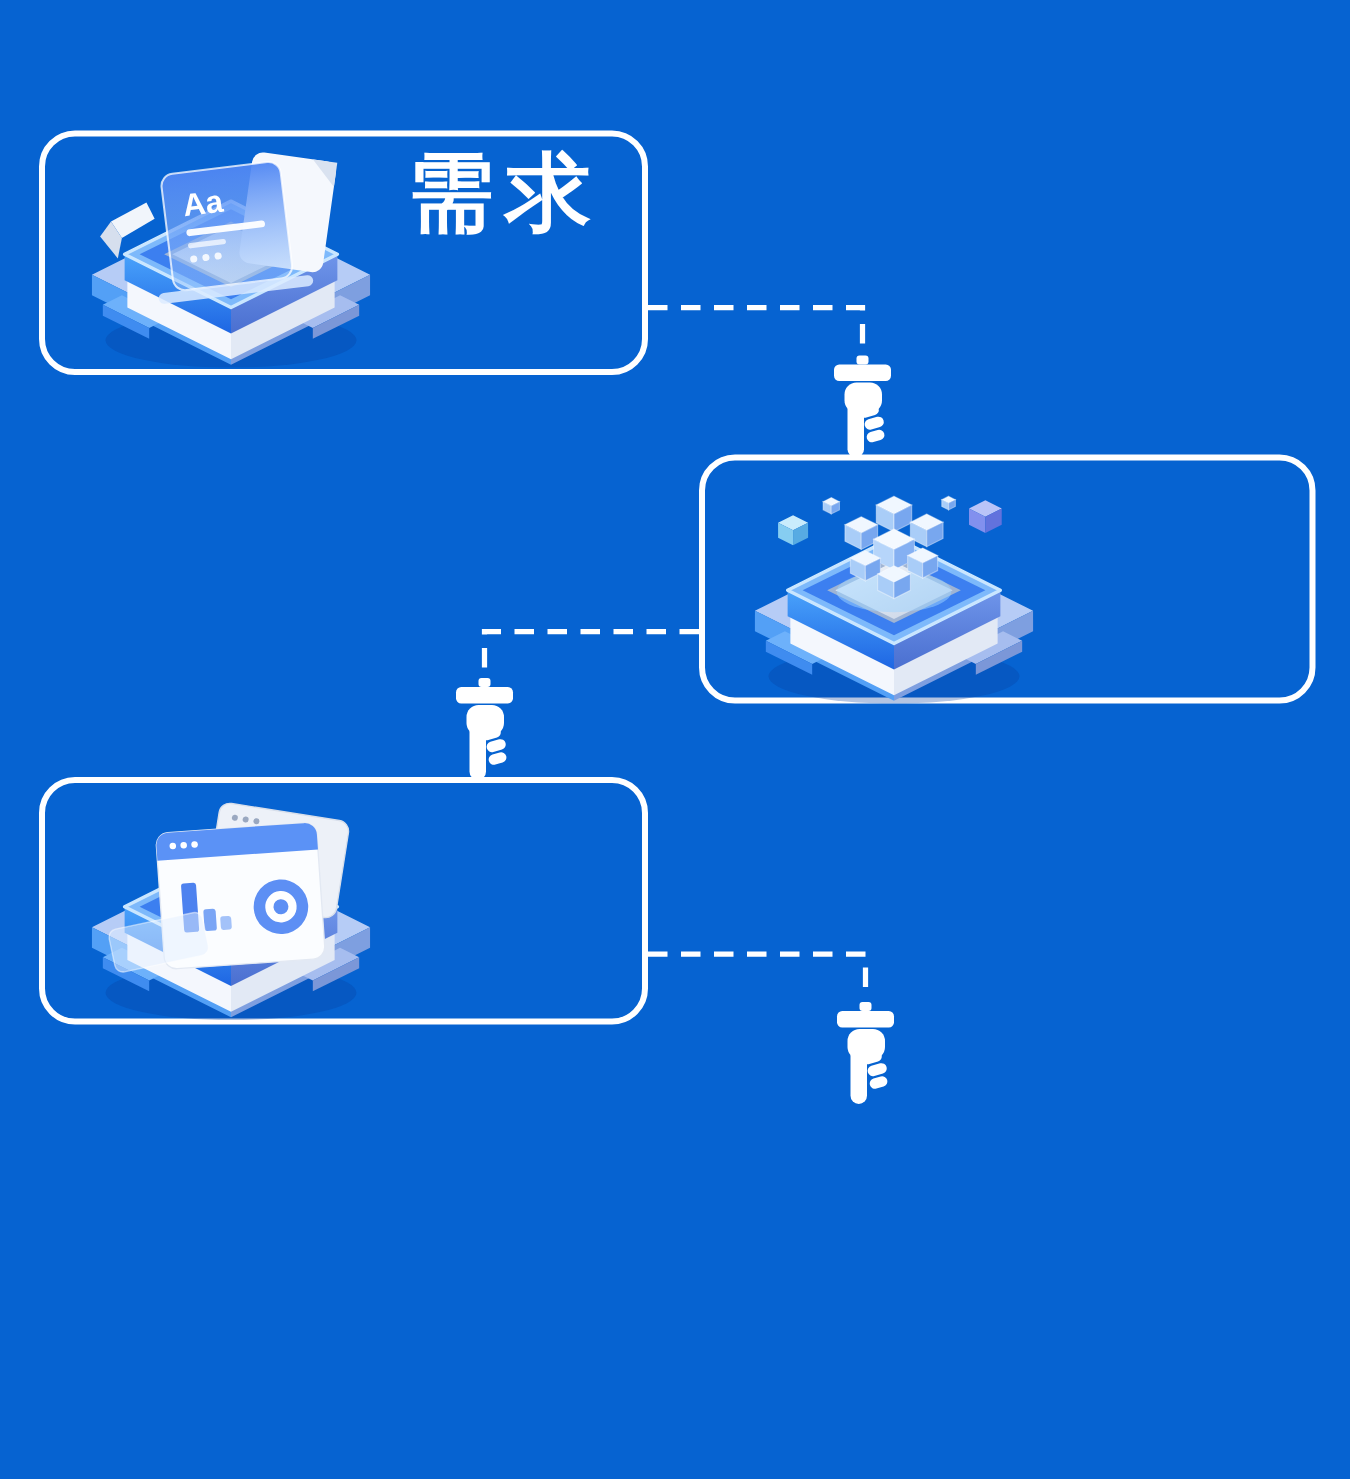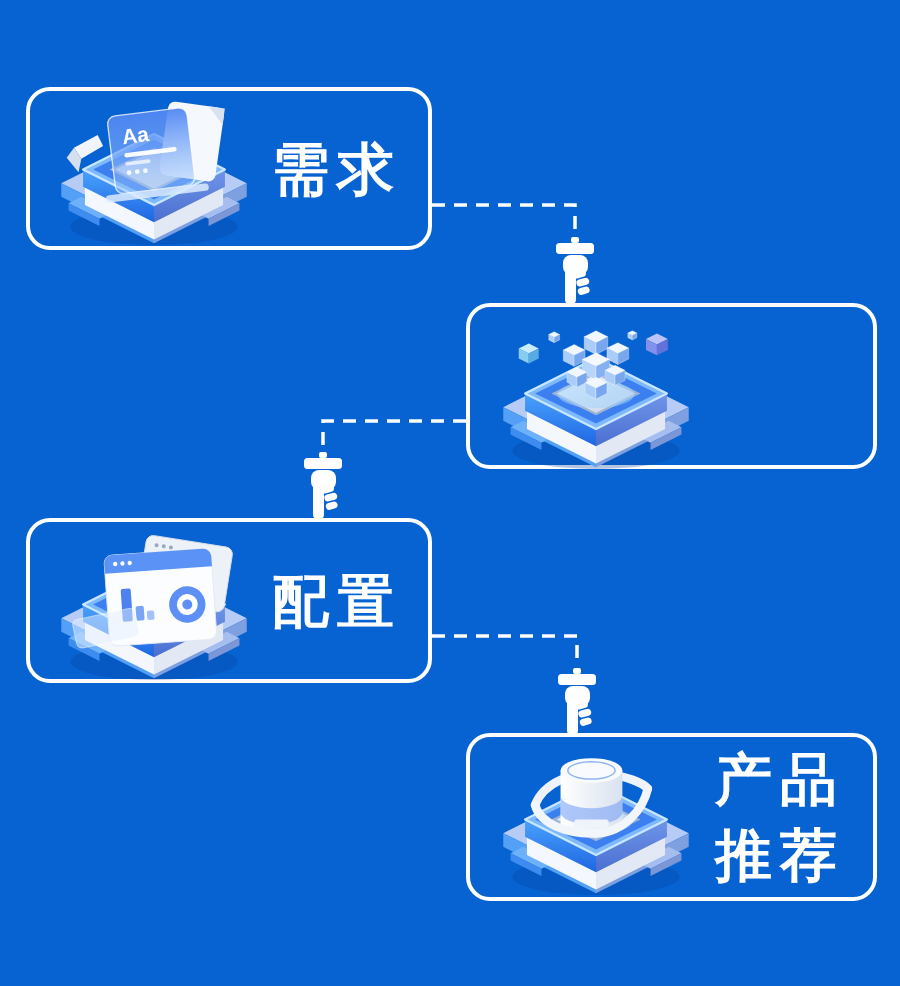--- a/index.html
+++ b/index.html
@@ -9,21 +9,21 @@
   .card{position:absolute;border:4px solid #fff;border-radius:24px;box-sizing:border-box;}
   #card1{left:26px;top:87px;width:406px;height:163px}
   #card2{left:466px;top:303px;width:411px;height:166px}
   #card3{left:26px;top:518px;width:406px;height:165px}
   #card4{left:466px;top:733px;width:411px;height:168px}
   .icon{position:absolute;width:200px;height:150px}
   #card1 .icon{left:24px;top:4px}
   #card2 .icon{left:26px;top:12px}
   #card3 .icon{left:24px;top:8px}
   #card4 .icon{left:26px;top:8px}
-  .label{position:absolute;top:0;bottom:0;display:flex;flex-direction:column;justify-content:center;
+  .label{position:absolute;top:0;bottom:0;display:flex;flex-direction:column;
          color:#fff;font-weight:800;font-size:57px;line-height:76px;letter-spacing:8px;white-space:nowrap;}
   #card1 .label,#card3 .label{left:242px}
   #card2 .label,#card4 .label{left:245px}
   .overlay{position:absolute;left:0;top:0;width:900px;height:986px;pointer-events:none}
   .dash{fill:none;stroke:#fff;stroke-width:3.5;stroke-dasharray:13 9}
   .panel-text{font-family:"Liberation Sans",sans-serif;font-size:23px;font-weight:bold;fill:#ffffff}
 </style>
 </head>
 <body>
 
@@ -197,43 +197,23 @@
         <rect x="101" y="88" width="8" height="10" rx="2" fill="#a3c2f9"></rect>
         <g>
           <circle cx="146" cy="84" r="20" fill="#5d8ff4"></circle>
           <circle cx="146" cy="84" r="11.5" fill="#ffffff"></circle>
           <circle cx="146" cy="84" r="5.5" fill="#5d8ff4"></circle>
         </g>
       </g>
       <rect x="22" y="92" width="70" height="32" rx="6" transform="rotate(-12 57 108)" fill="#e4f0ff" fill-opacity="0.5" stroke="#ffffff" stroke-opacity="0.5"></rect>
     </svg>
     <div class="label">
-      <div>配置</div>
     </div>
   </section>
 
-  <section class="card" id="card4">
-    <svg class="icon" viewBox="0 0 220 165">
-      <use href="#platform" transform="translate(0,35)"></use>
-      <ellipse cx="110" cy="84" rx="40" ry="14" fill="#9ed4ff" opacity="0.45"></ellipse>
-      <path d="M 43,66 C 52,42 84,28 118,31 C 144,34 162,42 167,48" fill="none" stroke="#eef3fa" stroke-width="9.5" stroke-linecap="round"></path>
-      <g>
-        <path d="M71,28 v58 a34,13.5 0 0 0 68,0 v-58" fill="url(#cylG)"></path>
-        <path d="M71,56 v18 a34,13.5 0 0 0 68,0 v-18 a34,13.5 0 0 1 -68,0 z" fill="#6f9bf6" fill-opacity="0.55"></path>
-        <ellipse cx="105" cy="28" rx="34" ry="13.5" fill="#f8fafd"></ellipse>
-        <ellipse cx="105" cy="28" rx="26" ry="9.5" fill="none" stroke="#8fb4f0" stroke-width="1.6"></ellipse>
-        <rect x="86" y="82" width="38" height="9" rx="3" fill="#eff4fb"></rect>
-      </g>
-      <path d="M 43,66 C 48,86 78,99 112,97 C 142,95 162,70 167,48" fill="none" stroke="#f2f6fb" stroke-width="9.5" stroke-linecap="round"></path>
-    </svg>
-    <div class="label">
-      <div>产品</div>
-      <div>推荐</div>
-    </div>
-  </section>
 
   <svg class="overlay" viewBox="0 0 900 986">
     <path class="dash" d="M432,205 H575 V234"></path>
     <path class="dash" d="M466,421 H323 V449"></path>
     <path class="dash" d="M432,636 H577 V665"></path>
     <g transform="translate(547,237)">
         <use href="#hand"></use>
       </g>
     <g transform="translate(295,452)">
         <use href="#hand"></use>

